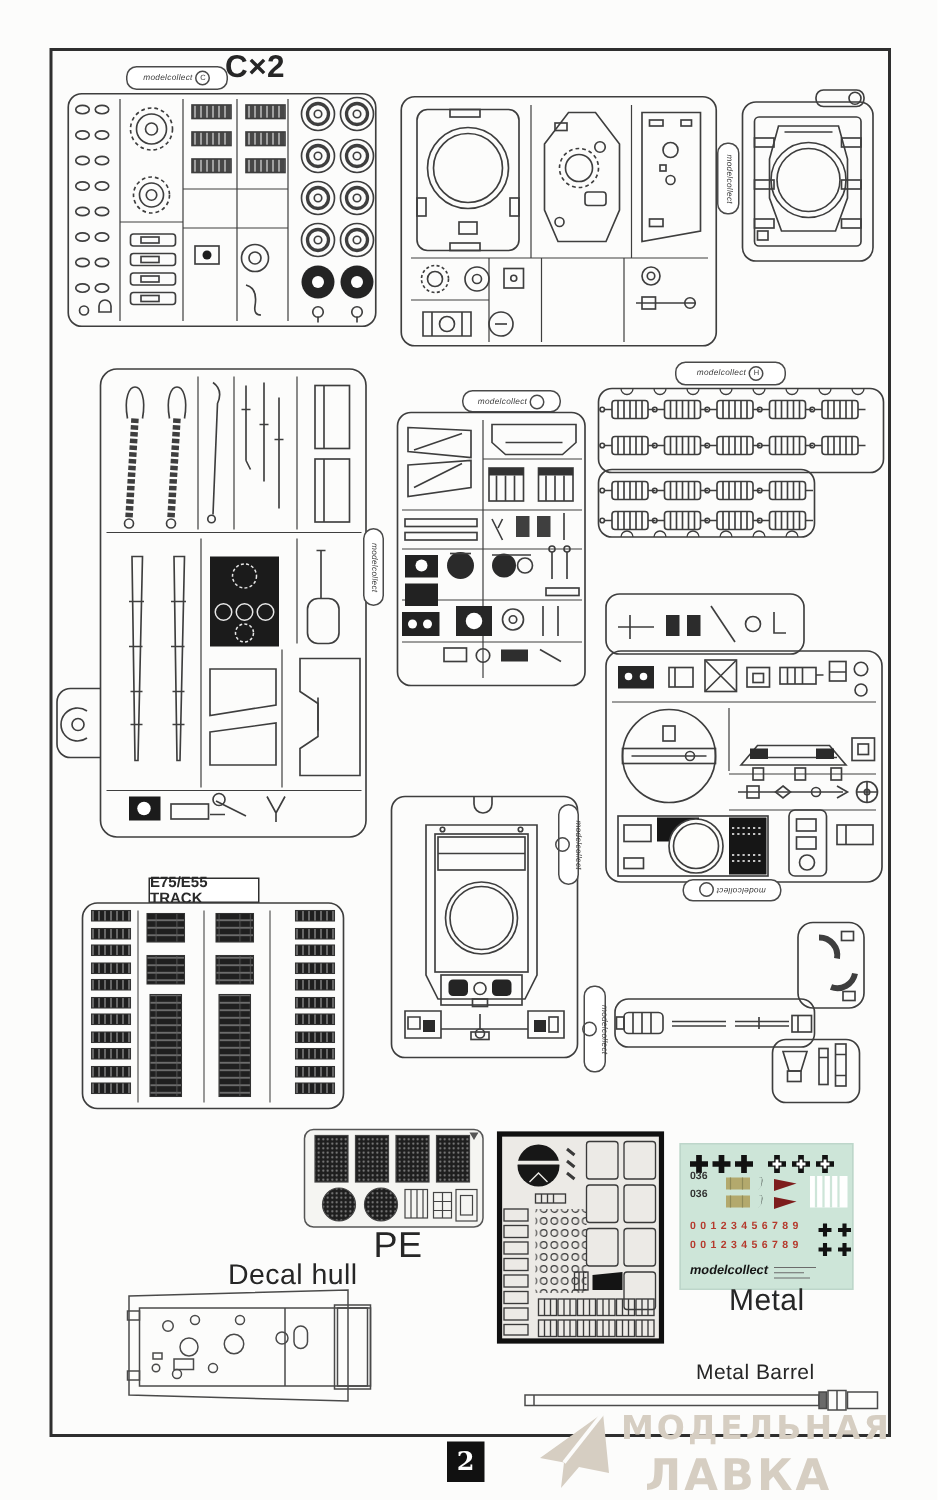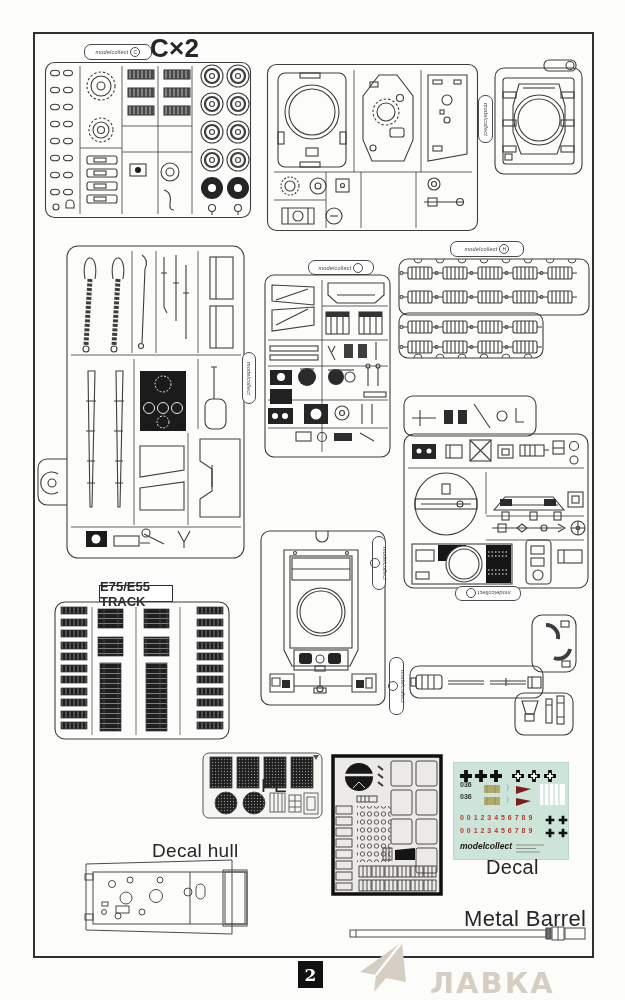--- a/index.html
+++ b/index.html
@@ -7,42 +7,42 @@
          font-family:"Liberation Sans",sans-serif;color:#2a2a2a;}
   .abs{position:absolute;}
   svg{display:block;}
   .lbl{color:#262626;letter-spacing:.3px;white-space:nowrap;}
   .tag{display:flex;align-items:center;justify-content:center;gap:2px;border:1px solid #4a4a4a;
        border-radius:7px;background:#fff;color:#3a3a3a;font-size:5.5px;font-style:italic;
        letter-spacing:.2px;white-space:nowrap;}
   .tag .circ{flex:0 0 auto;width:8px;height:8px;border:1px solid #4a4a4a;border-radius:50%;
        font-size:5px;font-style:normal;line-height:8px;text-align:center;}
   .vtag{writing-mode:vertical-rl;flex-direction:column;}
-  .trackbox{border:1.5px solid #2e2e2e;background:#fff;font-weight:bold;font-size:13px;
+  .trackbox{border:1.5px solid #2e2e2e;background:#fff;font-weight:bold;font-size:10px;
        display:flex;align-items:center;justify-content:flex-end;letter-spacing:0;}
   .pagenum{background:#111;color:#fff;display:flex;align-items:center;justify-content:center;
        font-family:"DejaVu Serif",serif;font-weight:bold;font-size:17px;}
   .wm{color:#d6cec2;font-family:"DejaVu Sans",sans-serif;font-weight:bold;}
   .decal{background:#cde5d8;border:1px solid #bdd6ca;}
   .decal .sm{position:absolute;font-size:7px;font-weight:bold;color:#333;}
   .decal .red{position:absolute;font-size:7px;font-weight:bold;color:#b5392c;letter-spacing:.5px;}
   .decal .brand{position:absolute;font-size:8.5px;font-weight:bold;font-style:italic;color:#161616;}
 </style>
 </head>
 <body>
 
 <div class="stage">
 
   <div class="abs" style="left:33px;top:32px;width:557px;height:922px;border:2px solid #2f2f2f;"></div>
 
   <div class="abs tag" style="left:84px;top:44px;width:66px;height:14px;">
     <span>modelcollect</span>
     <span class="circ">C</span>
   </div>
-  <div class="abs lbl" style="left:150px;top:33px;font-size:26px;font-weight:bold;">C×2</div>
+  <div class="abs lbl" style="left:150px;top:33px;font-size:21px;font-weight:bold;">C×2</div>
 
   <div class="abs" style="left:44px;top:60px;">
     <svg width="208" height="160" viewBox="0 0 208 160">
       <defs>
         <pattern id="hatchP" width="4" height="9" patternUnits="userSpaceOnUse">
           <rect width="4" height="9" fill="#474747"></rect>
             <path d="M2,0 v9" stroke="#bdbdbd" stroke-width="1"></path>
         </pattern>
       </defs>
       <g fill="none" stroke="#3e3e3e" stroke-width="1.1">
@@ -596,21 +596,21 @@
         <rect x="68" y="41" width="15" height="19"></rect>
           <path d="M72,41 v19 M76,41 v19 M80,41 v19"></path>
         <rect x="87" y="43" width="12" height="17"></rect>
           <path d="M87,49 h12 M87,55 h12 M93,43 v17"></path>
         <rect x="102" y="41" width="14" height="21"></rect>
           <rect x="105" y="45" width="8" height="13"></rect>
       </g>
       <path d="M111,3 h6 l-3,5 z" fill="#555"></path>
     </svg>
   </div>
-  <div class="abs lbl" style="left:249px;top:775px;font-size:19px;margin-left:12px;">PE</div>
+  <div class="abs lbl" style="left:249px;top:817px;font-size:24px;">PE</div>
 
   <div class="abs" style="left:331px;top:754px;">
     <svg width="112" height="142" viewBox="0 0 112 142">
       <defs>
         <pattern id="rivP" width="7" height="8" patternUnits="userSpaceOnUse">
           <circle cx="3.5" cy="4" r="2.2" fill="none" stroke="#3a3a3a" stroke-width=".8"></circle>
         </pattern>
       </defs>
       <rect x="2" y="2" width="108" height="138" fill="#eceae6" stroke="#101010" stroke-width="3.5"></rect>
       <g stroke="#3a3a3a" fill="none" stroke-width=".9">
@@ -708,21 +708,21 @@
         <use href="#crossB" fill="#111" transform="translate(109,70) scale(.72)"></use>
       </g>
       <path d="M62,82 h28 M62,85.5 h20 M62,89 h24" stroke="#6b6b6b" stroke-width=".7"></path>
     </svg>
     <span class="sm" style="left:6px;top:18px;">036</span>
     <span class="sm" style="left:6px;top:30px;">036</span>
     <span class="red" style="left:6px;top:51px;">0 0 1 2 3 4 5 6 7 8 9</span>
     <span class="red" style="left:6px;top:64px;">0 0 1 2 3 4 5 6 7 8 9</span>
     <span class="brand" style="left:6px;top:78px;">modelcollect</span>
   </div>
-  <div class="abs lbl" style="left:486px;top:856px;font-size:20px;">Decal</div>
+  <div class="abs lbl" style="left:486px;top:856px;font-size:20px;">Metal</div>
 
   <div class="abs lbl" style="left:152px;top:840px;font-size:19px;">Decal hull</div>
   <div class="abs" style="left:68px;top:854px;">
     <svg width="195" height="86" viewBox="0 0 195 86">
       <g fill="none" stroke="#4a4a4a" stroke-width="1">
         <path d="M18,10 L164,6 L164,80 L18,76 Z"></path>
         <rect x="25" y="18" width="154" height="52"></rect>
         <rect x="17" y="20" width="8" height="6"></rect>
           <rect x="17" y="60" width="8" height="6"></rect>
         <rect x="155" y="16" width="24" height="56"></rect>
@@ -737,21 +737,21 @@
           <rect x="34" y="48" width="6" height="4"></rect>
         <circle cx="36" cy="58" r="2.5"></circle>
           <circle cx="50" cy="62" r="3"></circle>
           <circle cx="62" cy="26" r="3"></circle>
         <circle cx="92" cy="26" r="3"></circle>
           <circle cx="74" cy="58" r="3"></circle>
       </g>
     </svg>
   </div>
 
-  <div class="abs lbl" style="left:464px;top:906px;font-size:22px;">Metal Barrel</div>
+  <div class="abs lbl" style="left:464px;top:906px;font-size:14px;">Metal Barrel</div>
   <div class="abs" style="left:348px;top:923px;">
     <svg width="240" height="20" viewBox="0 0 240 20">
       <g fill="none" stroke="#4a4a4a" stroke-width="1">
         <rect x="2" y="7" width="196" height="7"></rect>
           <path d="M8,7 v7"></path>
         <rect x="198" y="5" width="5" height="11" fill="#6a6a6a"></rect>
         <rect x="204" y="4" width="12" height="13"></rect>
           <path d="M210,4 v13"></path>
         <rect x="217" y="5" width="20" height="11"></rect>
       </g>
@@ -760,16 +760,17 @@
 
   <div class="abs pagenum" style="left:298px;top:961px;width:25px;height:27px;">
     <span>2</span>
   </div>
 
   <div class="abs wm" style="left:352px;top:936px;width:256px;height:60px;">
     <svg class="abs" style="left:4px;top:2px;" width="56" height="56" viewBox="0 0 56 56">
       <path d="M46,4 L4,34 L20,37 L18,54 L30,40 L50,44 Z" fill="#d6cec2"></path>
       <path d="M20,37 L46,4" stroke="#fcfcfb" stroke-width="2.5" fill="none"></path>
     </svg>
+    <span class="abs" style="left:62px;top:4px;font-size:22px;letter-spacing:2px;">МОДЕЛЬНАЯ</span>
     <span class="abs" style="left:78px;top:30px;font-size:29px;letter-spacing:2px;">ЛАВКА</span>
   </div>
 
 </div>
 
 </body></html>

